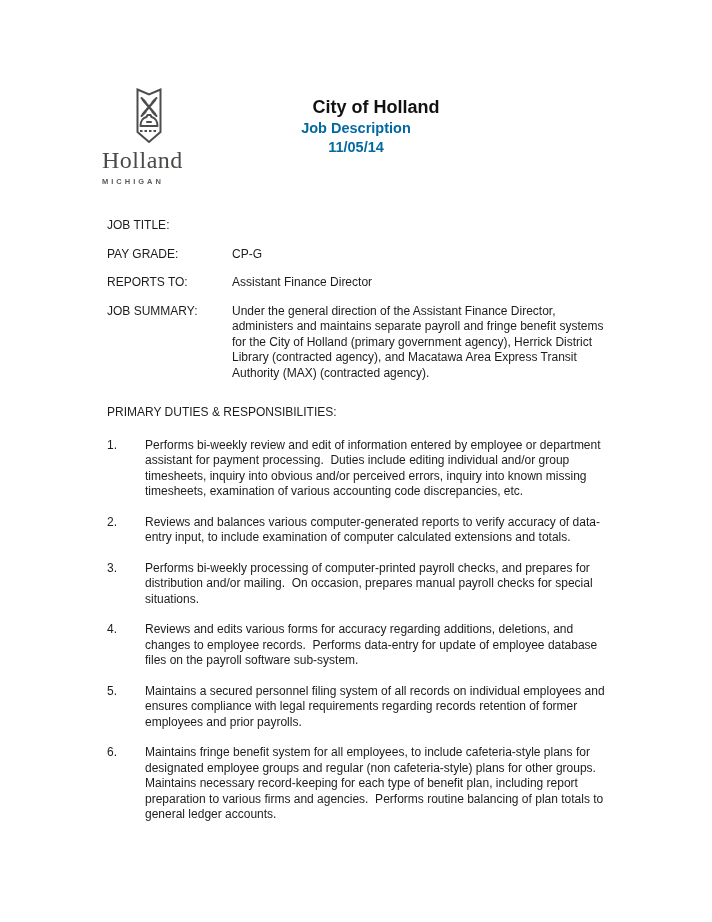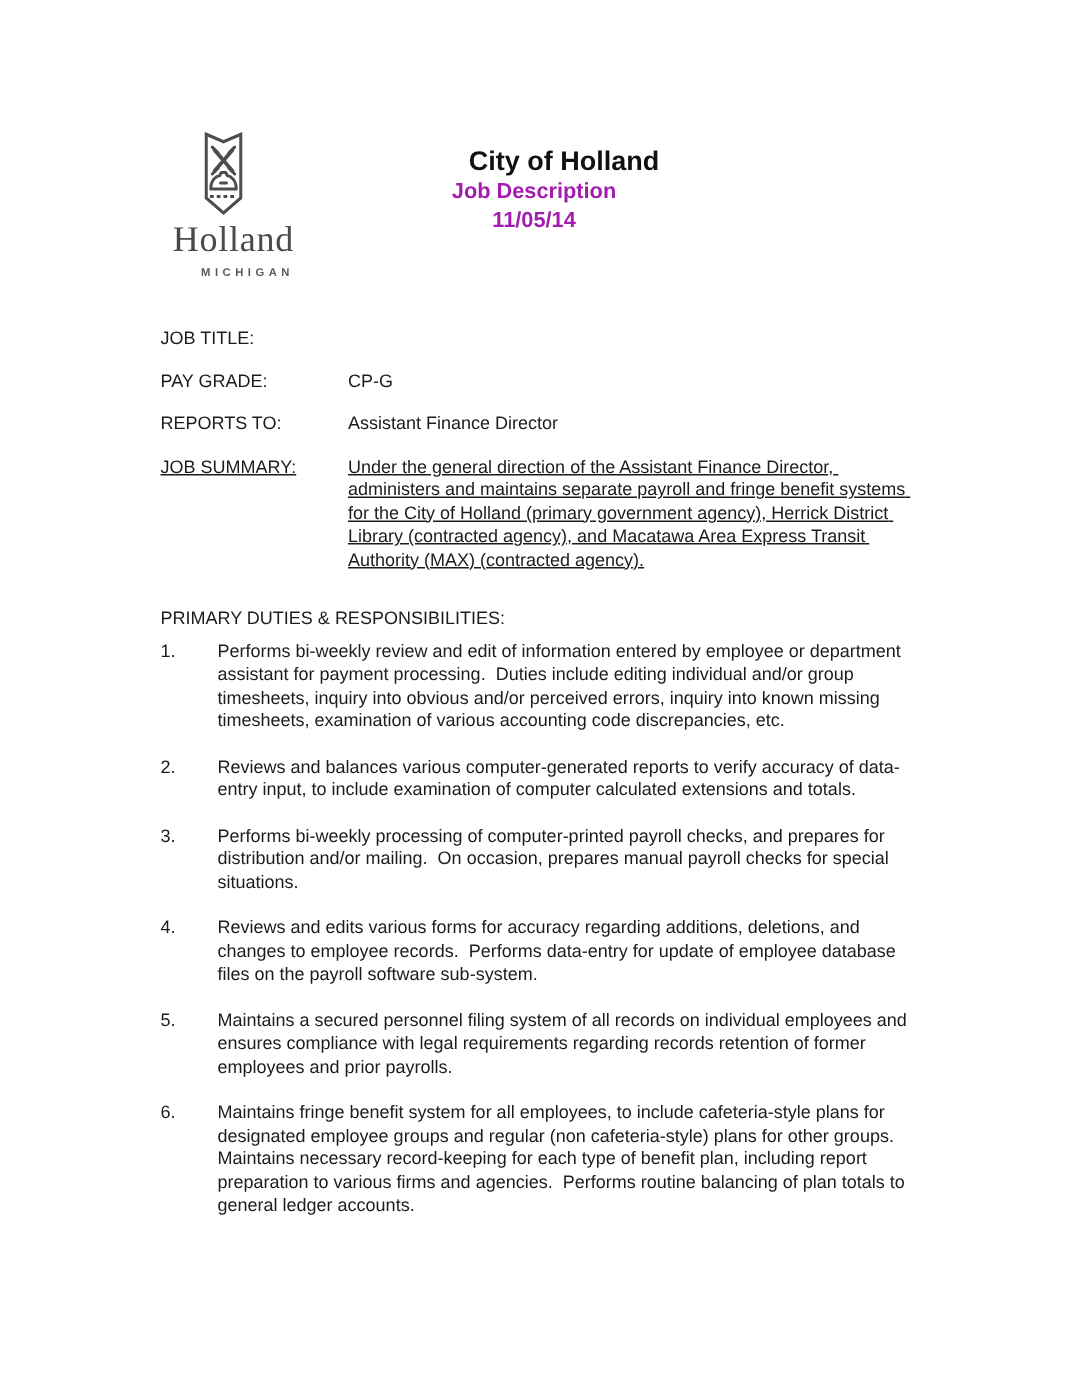--- a/index.html
+++ b/index.html
@@ -19,21 +19,21 @@
   
   .header {
     position: relative;
     height: 218px;
   }
   .logo {
     position: absolute;
     left: 102px;
     top: 88px;
     width: 94px;
-    text-align: right;
+    text-align: left;
     color: #4d4d4b;
   }
   .logo-badge {
     display: block;
     margin: 0 auto 4px auto;
   }
   .logo-name {
     font-family: "Liberation Serif", "DejaVu Serif", serif;
     font-size: 24px;
     line-height: 24px;
@@ -58,47 +58,46 @@
     font-size: 18px;
     line-height: 23px;
     font-weight: bold;
     color: #111;
     margin-left: 40px;
   }
   .doc-subtitle, .doc-date {
     font-size: 14.5px;
     line-height: 19px;
     font-weight: bold;
-    color: #a21caf;
+    color: #0369a1;
   }
   
   .content {
     margin: 0 98px 0 107px;
     font-size: 12px;
     line-height: 15.5px;
   }
   .meta-row {
     display: flex;
     margin-bottom: 13px;
   }
   .meta-row.summary {
     margin-top: 11px;
-    text-decoration: underline;
   }
   .meta-label {
     flex: 0 0 125px;
     white-space: nowrap;
   }
   .meta-value {
     flex: 1;
     white-space: pre-wrap;
   }
   .section-heading {
     margin-top: 24px;
-    margin-bottom: 6px;
+    margin-bottom: 17px;
   }
   .duty {
     display: flex;
     margin-bottom: 15px;
   }
   .duty-number {
     flex: 0 0 38px;
   }
   .duty-text {
     flex: 1;

